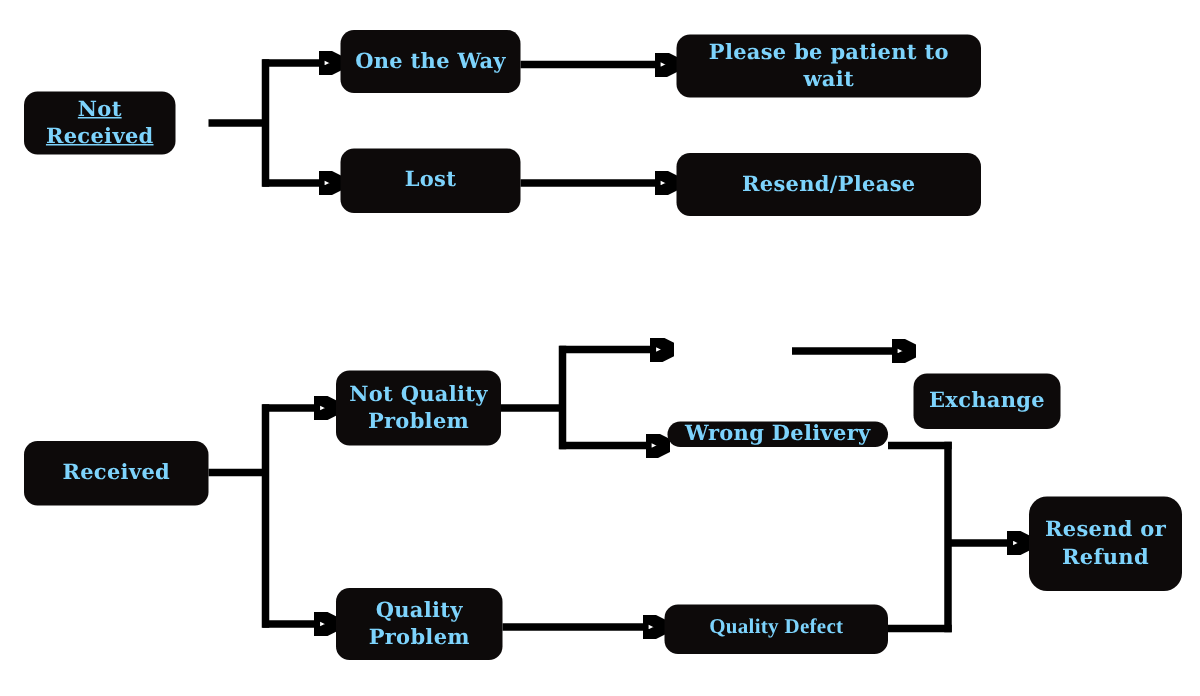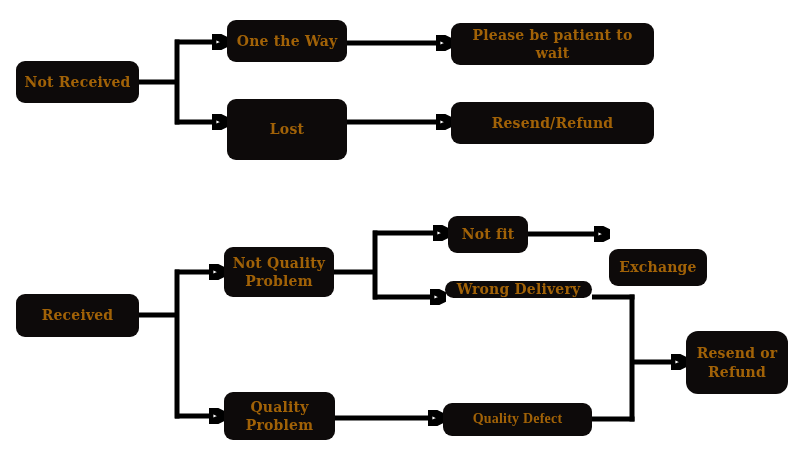--- a/index.html
+++ b/index.html
@@ -19,21 +19,21 @@
   }
   .edges path {
     stroke: #000000;
     stroke-width: 5;
     fill: none;
   }
   .node {
     position: absolute;
     box-sizing: border-box;
     background: #0d0a0a;
-    color: #a16207;
+    color: #7dd3fc;
     border-radius: 9px;
     display: flex;
     align-items: center;
     justify-content: center;
     text-align: center;
     font-weight: bold;
     font-size: 14px;
     line-height: 1.3;
     letter-spacing: 0.2px;
     white-space: pre-line;
@@ -72,39 +72,38 @@
     <path d="M528 234 H596" marker-end="url(#ah)"></path>
 
     <path d="M335 418 H430" marker-end="url(#ah)"></path>
 
     <path d="M592 297 H634.5"></path>
     <path d="M592 419 H634.5"></path>
     <path d="M632 294.5 V421.5"></path>
     <path d="M632 362 H673" marker-end="url(#ah)"></path>
   </svg>
 
-  <div class="node" style="left:16px; top:61px; width:123px; height:42px;">Not Received</div>
+  <div class="node" style="left:16px; top:61px; width:101px; height:42px;text-decoration:underline;">Not Received</div>
 
   <div class="node" style="left:227px; top:20px; width:120px; height:42px;">One the Way</div>
 
   <div class="node" style="left:451px; top:23px; width:203px; height:42px;">Please be patient to wait</div>
 
-  <div class="node" style="left:227px; top:99px; width:120px; height:61px;">Lost</div>
+  <div class="node" style="left:227px; top:99px; width:120px; height:43px;">Lost</div>
 
-  <div class="node" style="left:451px; top:102px; width:203px; height:42px;">Resend/Refund</div>
+  <div class="node" style="left:451px; top:102px; width:203px; height:42px;">Resend/Please</div>
 
   <div class="node" style="left:16px; top:294px; width:123px; height:43px;">Received</div>
 
   <div class="node" style="left:224px; top:247px; width:110px; height:50px;">Not Quality
 Problem</div>
 
   <div class="node" style="left:224px; top:392px; width:111px; height:48px;text-align:center;">Quality
 Problem</div>
 
-  <div class="node" style="left:448px; top:216px; width:80px; height:37px;">Not fit</div>
 
   <div class="node" style="left:609px; top:216px; width:98px; height:37px;margin-top:33px;">Exchange</div>
 
   <div class="node" style="left:445px; top:281px; width:147px; height:17px;">Wrong Delivery</div>
 
   <div class="node" style="left:443px; top:403px; width:149px; height:33px;font-family:Liberation Serif, serif;">Quality Defect</div>
 
   <div class="node big-radius" style="left:686px; top:331px; width:102px; height:63px;text-align:center;">Resend or
 Refund</div>
 

